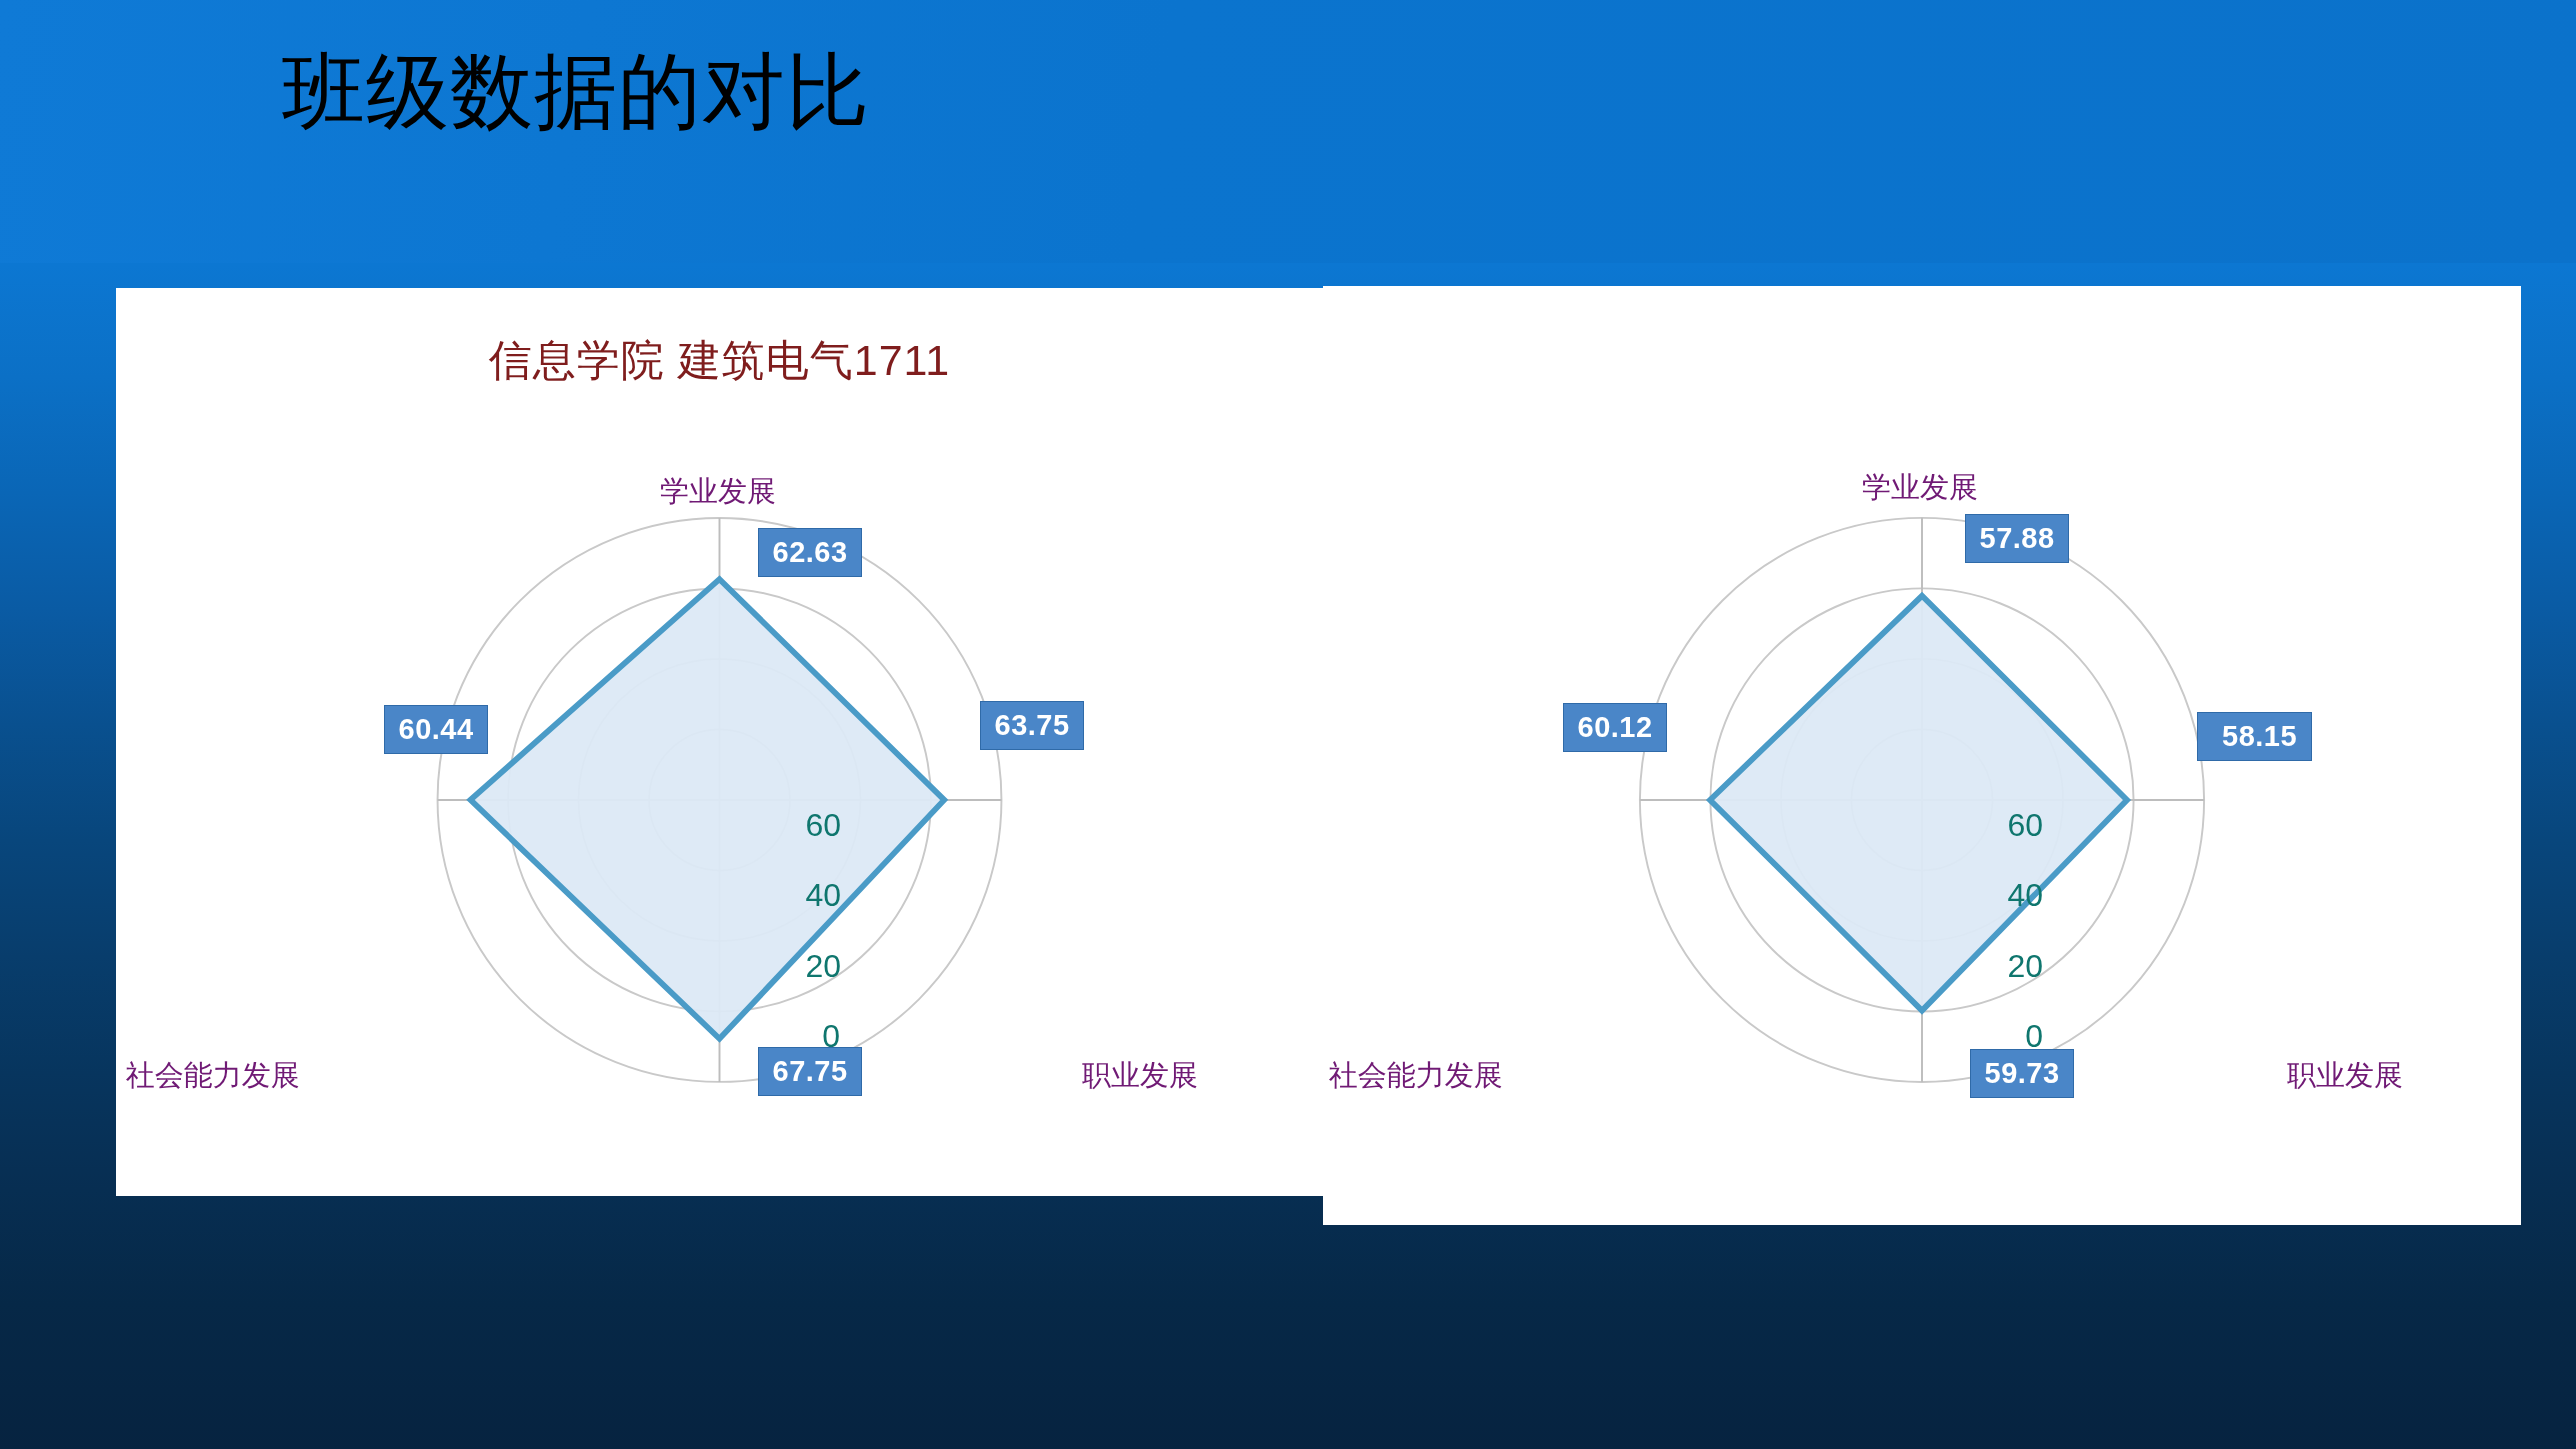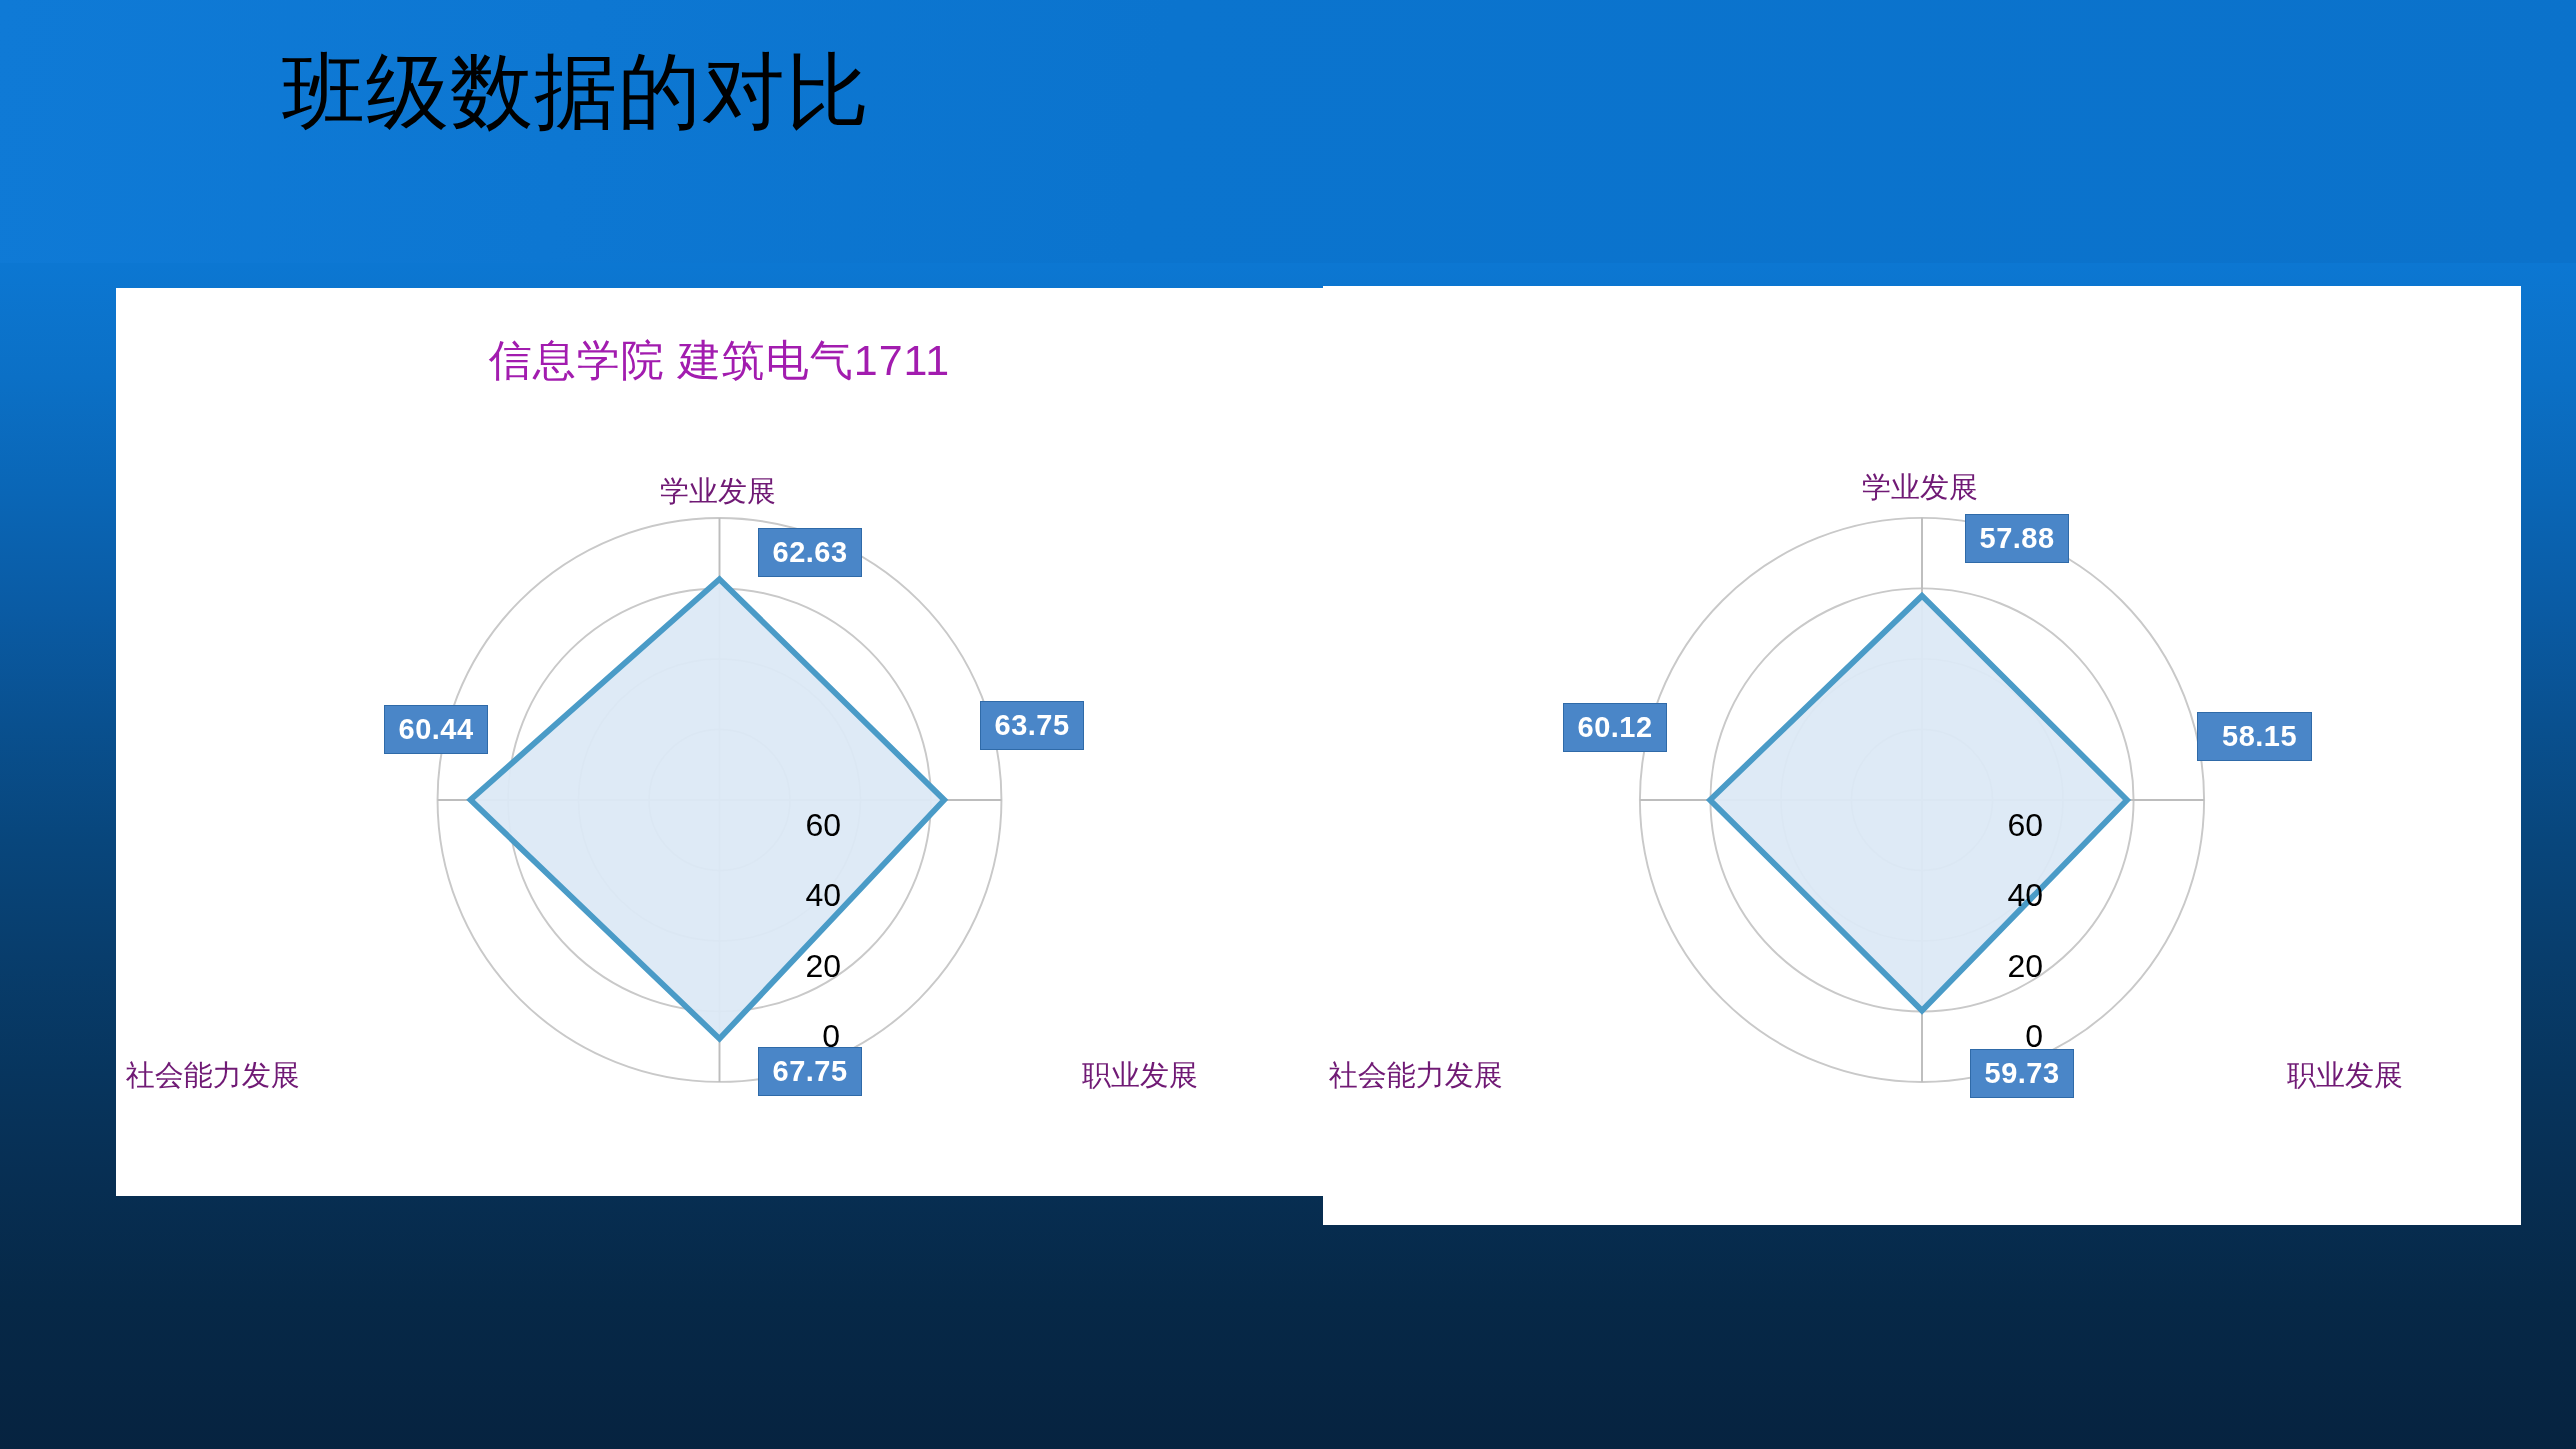--- a/index.html
+++ b/index.html
@@ -52,42 +52,42 @@
     z-index:4;
     overflow:hidden;
   }
   #panel-left  { left:116px;  top:288px; width:1207px; height:908px; }
   #panel-right { left:1323px; top:286px; width:1198px; height:939px; }
 
   .chart-title {
     position:absolute;
     left:0; right:0;
     text-align:center;
-    color:#a21caf;
+    color:#7f1d1d;
     font-size:43px;
     font-weight:400;
     letter-spacing:1px;
     white-space:nowrap;
   }
   #panel-left  .chart-title { top:44px; }
   #panel-right .chart-title { top:42px; }
 
   .radar-wrap { position:absolute; left:0; top:0; width:100%; height:100%; }
 
   svg { display:block; }
 
   .axis-label {
     position:absolute;
     color:#701a75;
     font-size:29px;
     white-space:nowrap;
   }
   .tick-label {
     position:absolute;
-    color:#000000;
+    color:#0f766e;
     font-size:32px;
     white-space:nowrap;
     text-align:right;
   }
   .val-badge {
     position:absolute;
     background:#4a86c8;
     border:1.9px solid #2f6aa8;
     color:#ffffff;
     font-size:29px;

